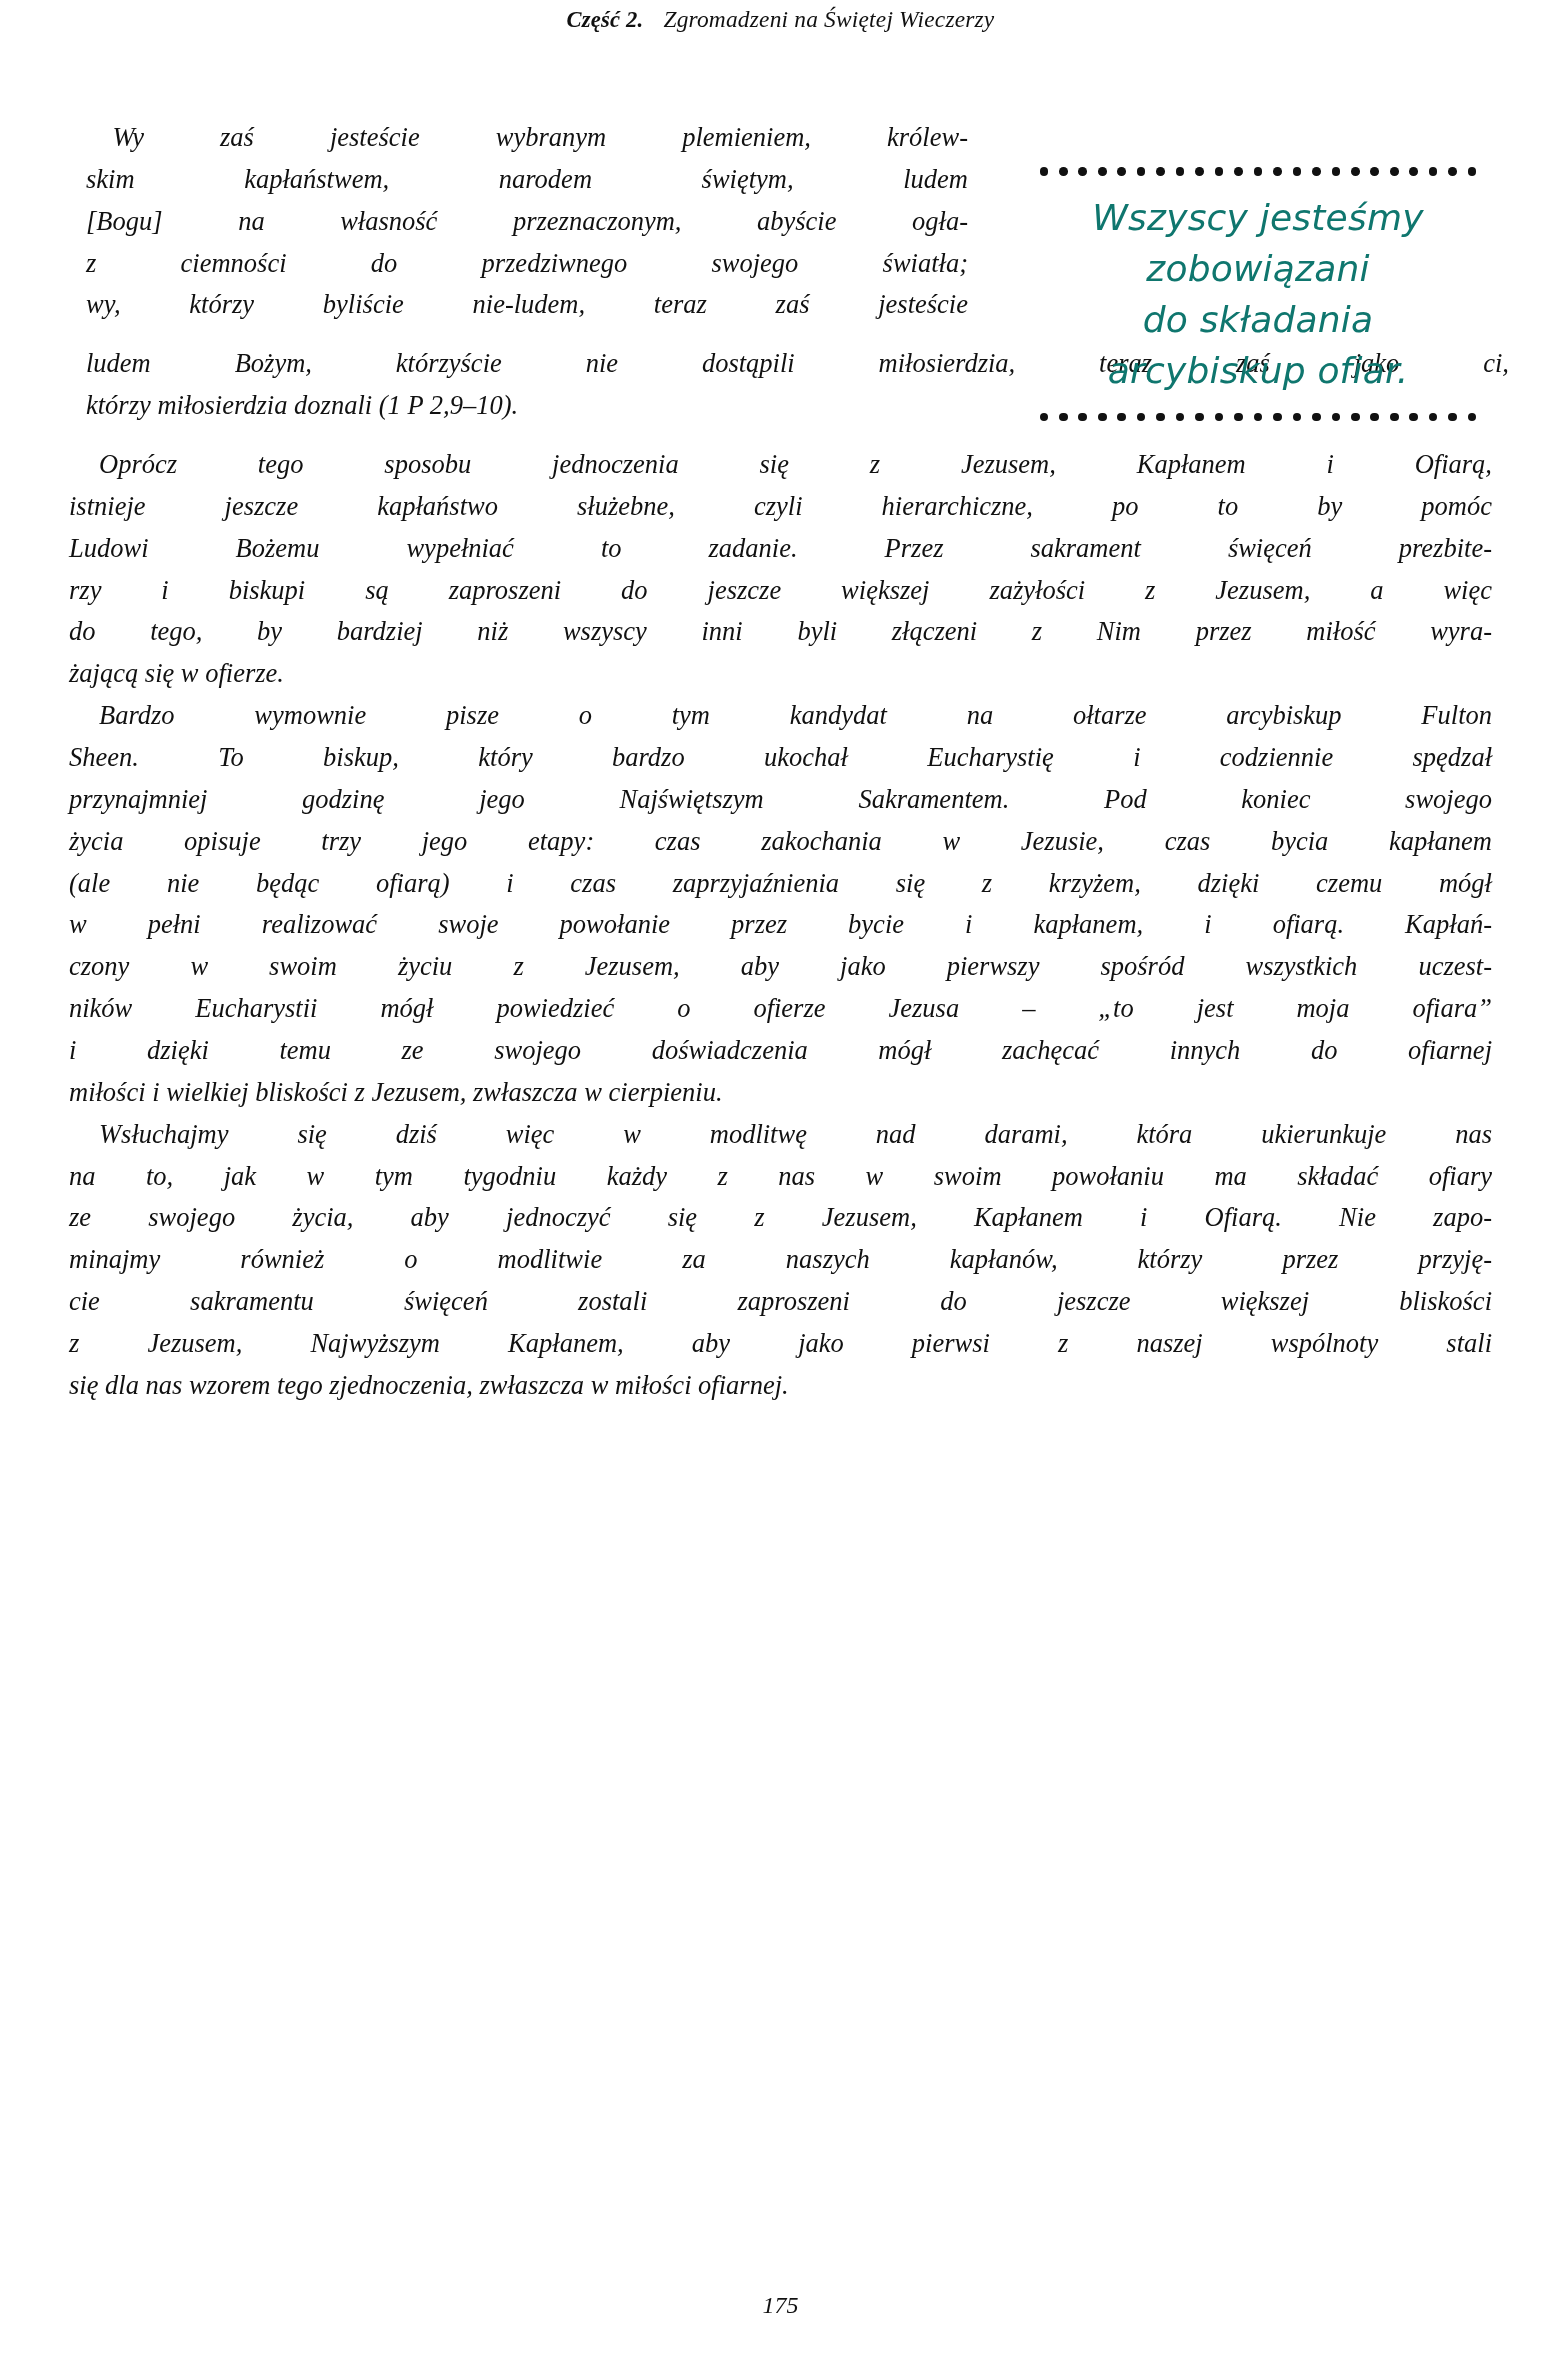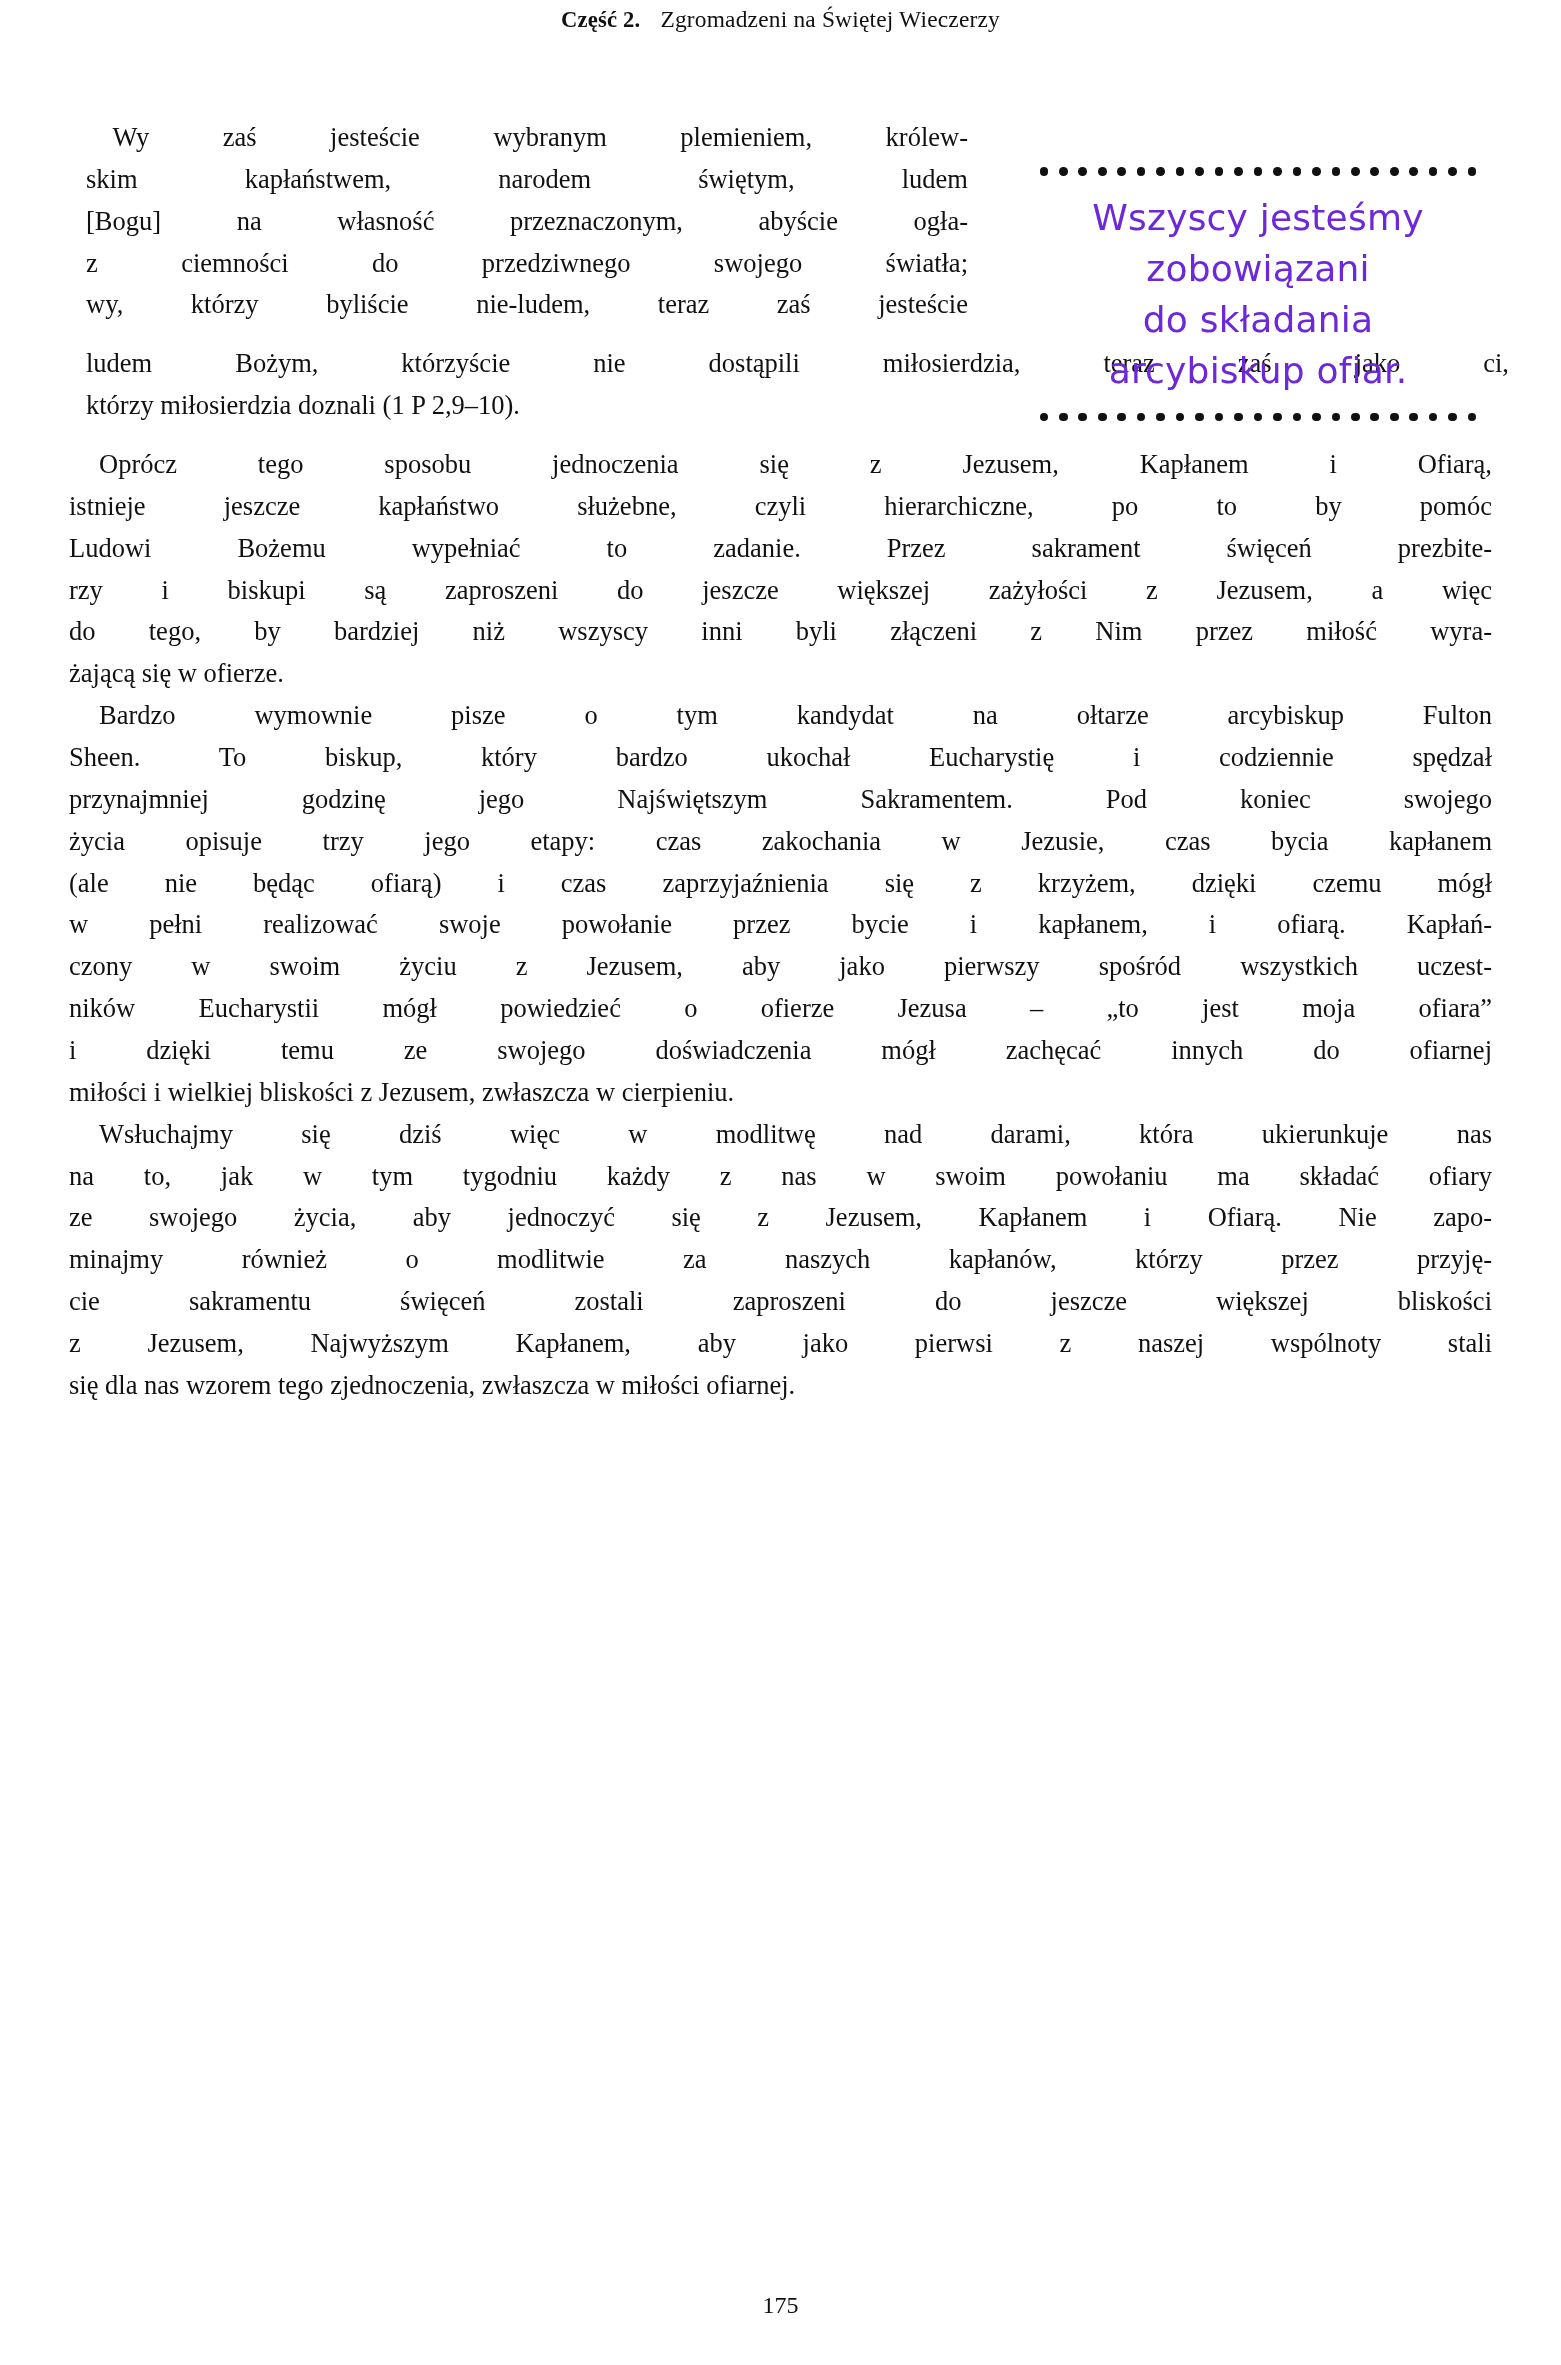--- a/index.html
+++ b/index.html
@@ -13,20 +13,21 @@
     position: relative;
     font-family: "Liberation Serif", "DejaVu Serif", serif;
     color: #111111;
     overflow: hidden;
   }
 
   .page {
     position: absolute;
     inset: 0;
     padding: 0;
+    font-style: italic;
   }
 
   
   .running-header {
     position: absolute;
     top: 6.2px;
     left: 0;
     right: 0;
     text-align: center;
     font-size: 23.4px;
@@ -106,21 +107,21 @@
     border-radius: 50%;
     background: #111111;
     flex: 0 0 auto;
   }
   .pullquote-text {
     font-size: 36px;
     line-height: 1.42;
     font-weight: 400;
     letter-spacing: 0.2px;
     margin: 11px 0 11px 0;
-    color: #6d28d9;
+    color: #0f766e;
   }
   .pullquote-text .pq-line {
     display: block;
     white-space: nowrap;
   }
 
   
   .body-text {
     font-size: 26.5px;
     line-height: 1.58;

